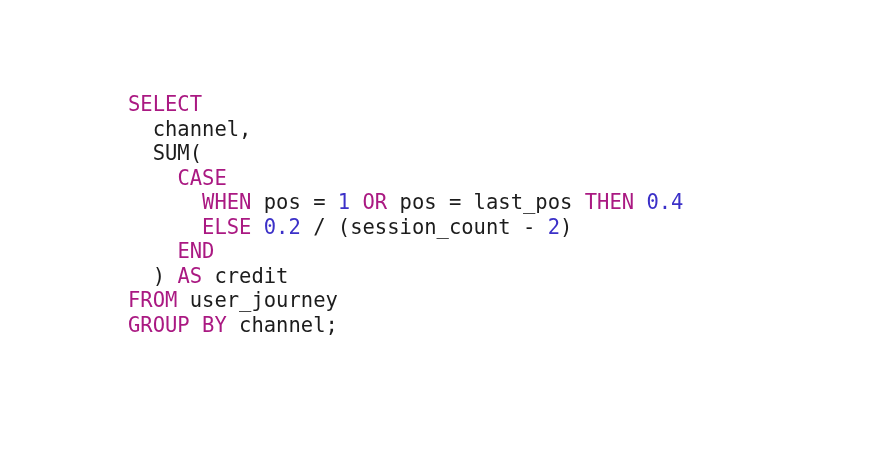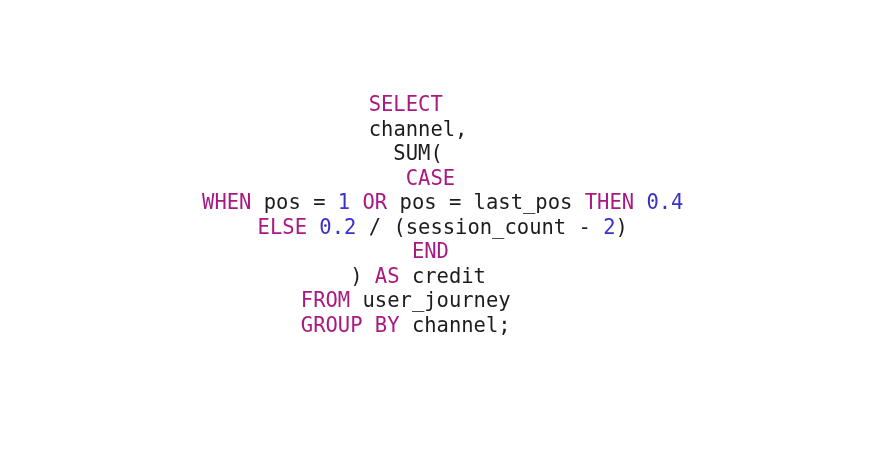--- a/index.html
+++ b/index.html
@@ -22,21 +22,20 @@
     font-family: "DejaVu Sans Mono", "Liberation Mono", monospace;
     font-size: 20.5px;
     line-height: 24.5px;
     font-weight: normal;
     white-space: pre;
     letter-spacing: 0;
   }
   .code-line {
     height: 24.5px;
     white-space: pre;
-    text-align: center;
   }
   .tok-keyword { color: var(--c-keyword, #aa1982); }
   .tok-number  { color: var(--c-number, #3b30c8); }
   .tok-plain   { color: var(--c-plain, #1c1c1c); }
 </style>
 </head>
 <body>
 
 <pre class="code-block" id="code-block"><div class="code-line"><span class="tok-keyword">SELECT</span></div><div class="code-line"><span class="tok-plain">  channel,</span></div><div class="code-line"><span class="tok-plain">  SUM(</span></div><div class="code-line"><span class="tok-plain">    </span><span class="tok-keyword">CASE</span></div><div class="code-line"><span class="tok-plain">      </span><span class="tok-keyword">WHEN</span><span class="tok-plain"> pos = </span><span class="tok-number">1</span><span class="tok-plain"> </span><span class="tok-keyword">OR</span><span class="tok-plain"> pos = last_pos </span><span class="tok-keyword">THEN</span><span class="tok-plain"> </span><span class="tok-number">0.4</span></div><div class="code-line"><span class="tok-plain">      </span><span class="tok-keyword">ELSE</span><span class="tok-plain"> </span><span class="tok-number">0.2</span><span class="tok-plain"> / (session_count - </span><span class="tok-number">2</span><span class="tok-plain">)</span></div><div class="code-line"><span class="tok-plain">    </span><span class="tok-keyword">END</span></div><div class="code-line"><span class="tok-plain">  ) </span><span class="tok-keyword">AS</span><span class="tok-plain"> credit</span></div><div class="code-line"><span class="tok-keyword">FROM</span><span class="tok-plain"> user_journey</span></div><div class="code-line"><span class="tok-keyword">GROUP BY</span><span class="tok-plain"> channel;</span></div></pre>
 

